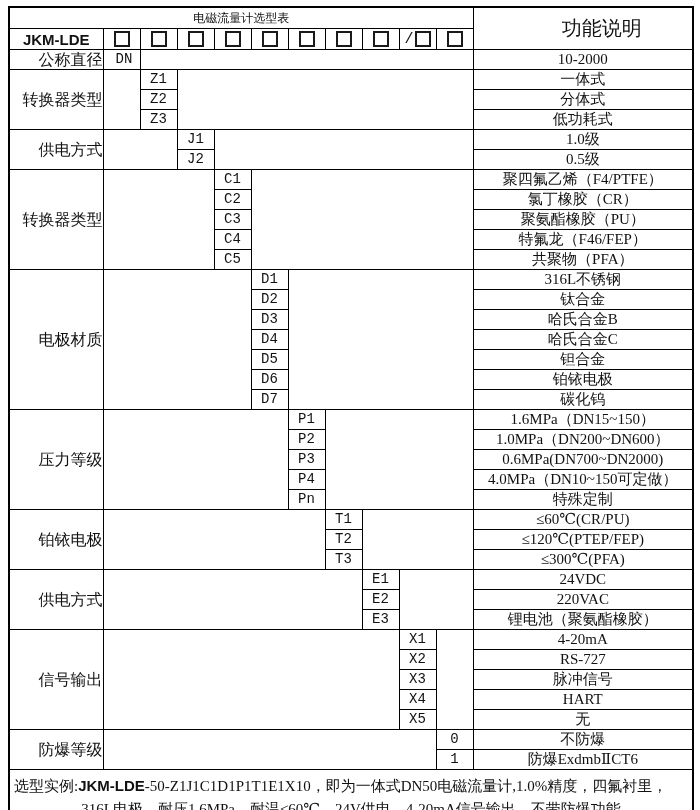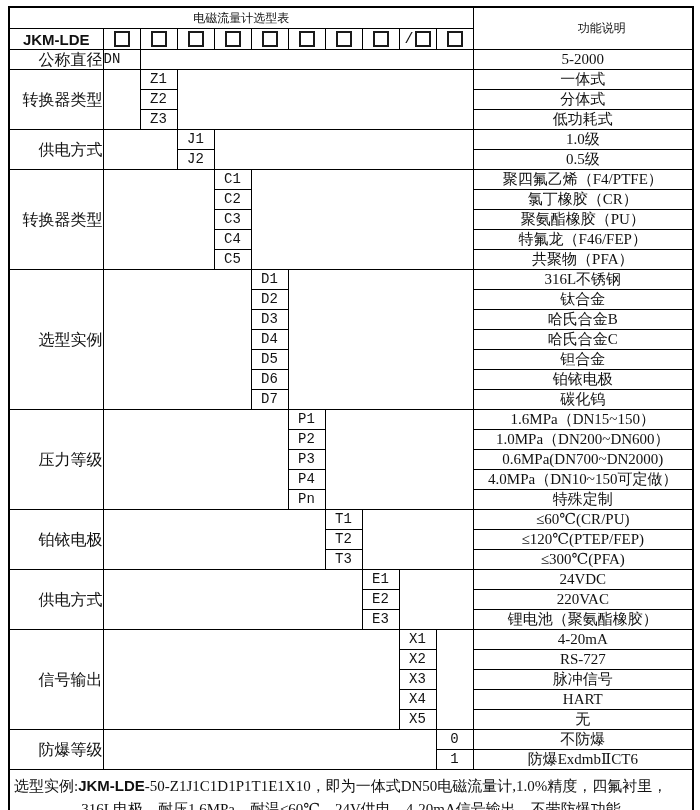--- a/index.html
+++ b/index.html
@@ -1,25 +1,25 @@
 <!DOCTYPE html>
 <html><head>
 <meta charset="utf-8">
 <style>
   html,body{margin:0;padding:0;background:#fff;}
   body{width:700px;height:810px;position:relative;font-family:"Liberation Serif","DejaVu Serif",serif;color:#111;}
   .wrap{position:absolute;left:8px;top:6px;}
   table{border-collapse:collapse;table-layout:fixed;width:684px;border:2px solid #000;background:#fff;}
   td{border:1px solid #000;text-align:center;padding:0;font-size:15px;height:19px;line-height:19px;overflow:hidden;white-space:nowrap;color:#111;}
   td.title-cell{font-size:12px;height:20px;line-height:20px;}
-  td.func-header{font-size:12px;padding-left:38px;}
+  td.func-header{font-size:20px;padding-left:38px;}
   td.model-cell{font-family:"Liberation Sans","DejaVu Sans",sans-serif;font-weight:bold;font-size:15px;}
   td.group-label{font-size:16px;text-align:right;}
   td.code-cell{font-family:"Liberation Mono","DejaVu Sans Mono",monospace;font-size:14px;}
-  td.code-left{text-align:left;padding-left:0;}
+  td.code-left{text-align:left;padding-left:12px;}
   td.desc-cell{font-size:15px;}
   .cbx{display:inline-block;width:12px;height:12px;border:2px solid #1a1a1a;vertical-align:middle;margin-top:-2px;background:#fff;}
   .slash{font-family:"Liberation Mono","DejaVu Sans Mono",monospace;font-size:15px;margin-right:1px;}
   td.example-cell{height:51px;line-height:23px;white-space:normal;text-align:left;padding:2px 4px 0 4px;font-size:15px;}
   td.example-cell .l2{text-align:center;}
   .bold-model{font-family:"Liberation Sans","DejaVu Sans",sans-serif;font-weight:bold;}
 </style>
 </head>
 <body>
 
@@ -56,21 +56,21 @@
           <td><span class="cbx"></span></td>
           <td><span class="cbx"></span></td>
           <td><span class="slash">/</span><span class="cbx"></span></td>
           <td><span class="cbx"></span></td>
         </tr>
 
     <tr>
           <td class="group-label" rowspan="1">公称直径</td>
           <td class="code-cell code-left">DN</td>
           <td colspan="9" rowspan="1"></td>
-          <td class="desc-cell">5-2000</td>
+          <td class="desc-cell">10-2000</td>
         </tr>
         <tr>
           <td class="group-label" rowspan="3">转换器类型</td>
           <td colspan="1" rowspan="3"></td>
           <td class="code-cell">Z1</td>
           <td colspan="8" rowspan="3"></td>
           <td class="desc-cell">一体式</td>
         </tr>
         <tr>
           <td class="code-cell">Z2</td>
@@ -108,21 +108,21 @@
         </tr>
         <tr>
           <td class="code-cell">C4</td>
           <td class="desc-cell">特氟龙（F46/FEP）</td>
         </tr>
         <tr>
           <td class="code-cell">C5</td>
           <td class="desc-cell">共聚物（PFA）</td>
         </tr>
         <tr>
-          <td class="group-label" rowspan="7">选型实例</td>
+          <td class="group-label" rowspan="7">电极材质</td>
           <td colspan="4" rowspan="7"></td>
           <td class="code-cell">D1</td>
           <td colspan="5" rowspan="7"></td>
           <td class="desc-cell">316L不锈钢</td>
         </tr>
         <tr>
           <td class="code-cell">D2</td>
           <td class="desc-cell">钛合金</td>
         </tr>
         <tr>

